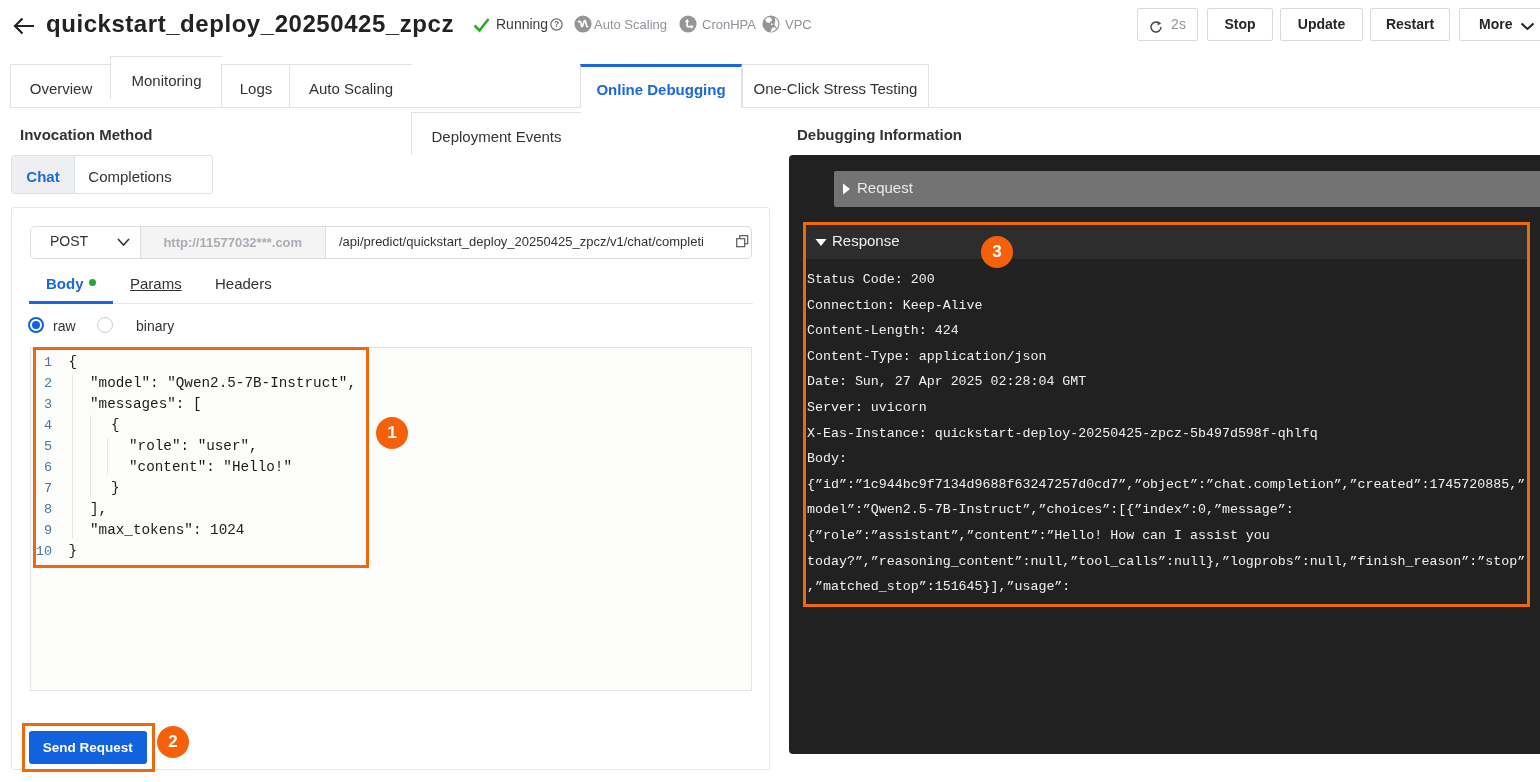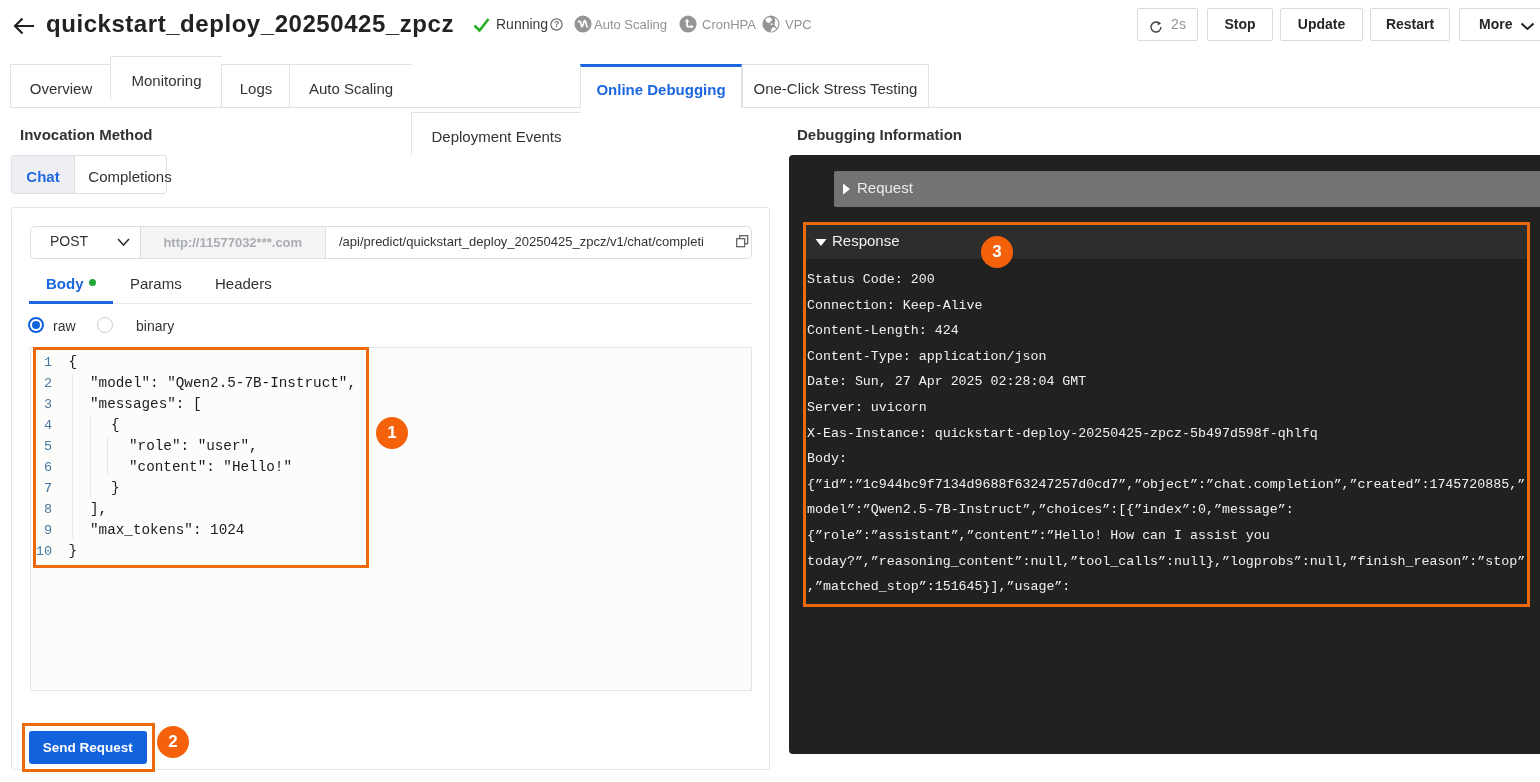--- a/index.html
+++ b/index.html
@@ -79,21 +79,21 @@
   <div class="abs tabi" style="left:742px;top:64px;width:187px;border-right:1px solid #e2e2e2;">One-Click Stress Testing</div>
   <style>
     .tabi { height:43px; border-top:1px solid #e2e2e2; border-left:1px solid #e2e2e2;
             font-size:15px; color:#333; text-align:center; line-height:48px; background:#fff; }
     .taba { height:44px; border-top:3px solid #1b67e2; border-left:1px solid #e2e2e2; border-right:1px solid #e2e2e2;
             font-size:15px; font-weight:700; color:#1b67e2; text-align:center; line-height:45px; background:#fff; z-index:2; }
   </style>
 
   <div class="abs h15" style="left:20px;top:126px;">Invocation Method</div>
 
-  <div class="abs" style="left:11px;top:155px;width:156px;height:39px;border:1px solid #dde0e4;border-radius:3px;background:#fff;">
+  <div class="abs" style="left:11px;top:155px;width:202px;height:39px;border:1px solid #dde0e4;border-radius:3px;background:#fff;">
     <div style="position:absolute;left:0;top:0;width:63px;height:37px;background:#edeff3;border-right:1px solid #dde0e4;
                 color:#2268e0;font-weight:700;font-size:15px;text-align:center;line-height:41px;">Chat</div>
     <div style="position:absolute;left:63px;top:0;width:110px;height:37px;color:#333;font-size:15px;text-align:center;line-height:41px;">Completions</div>
   </div>
 
   <div class="abs" style="left:11px;top:207px;width:759px;height:563px;border:1px solid #e4e6e9;border-radius:3px;background:#fff;"></div>
 
   <div class="abs" style="left:30px;top:226px;width:722px;height:33px;border:1px solid #dcdee1;border-radius:5px;background:#fff;">
     <div style="position:absolute;left:0;top:0;width:110px;height:31px;border-right:1px solid #dcdee1;">
       <span style="position:absolute;left:19px;top:6px;font-size:14px;color:#333;">POST</span>
@@ -105,21 +105,21 @@
                 text-align:center;line-height:31px;font-size:13px;font-weight:700;color:#a9adb3;">http://11577032***.com</div>
     <div style="position:absolute;left:308px;top:7px;font-size:13px;color:#333;">/api/predict/quickstart_deploy_20250425_zpcz/v1/chat/completi</div>
     <svg style="position:absolute;left:705px;top:8px" width="13" height="13" viewBox="0 0 13 13">
       <rect x="3.7" y="0.7" width="8" height="8" fill="none" stroke="#5a5a5a" stroke-width="1.2"></rect>
       <rect x="0.7" y="3.7" width="8" height="8" fill="#fff" stroke="#5a5a5a" stroke-width="1.2"></rect>
     </svg>
   </div>
 
   <div class="abs" style="left:46px;top:275px;font-size:15px;font-weight:700;color:#1b67e2;">Body</div>
   <div class="abs" style="left:88.5px;top:278.5px;width:7.5px;height:7.5px;border-radius:50%;background:#21a838;"></div>
-  <div class="abs" style="left:130px;top:275px;font-size:15px;color:#333;">Params</div>
+  <div class="abs" style="left:130px;top:275px;font-size:15px;color:#333;text-decoration:underline;">Params</div>
   <div class="abs" style="left:215px;top:275px;font-size:15px;color:#333;">Headers</div>
   <div class="abs" style="left:30px;top:303px;width:723px;height:1px;background:#e8e8e8;"></div>
   <div class="abs" style="left:29px;top:301px;width:84px;height:3px;background:#1b67e2;"></div>
 
   <div class="abs" style="left:28px;top:317px;width:16px;height:16px;border-radius:50%;border:2px solid #1261dd;background:#fff;"></div>
   <div class="abs" style="left:32px;top:321px;width:8px;height:8px;border-radius:50%;background:#1261dd;"></div>
   <div class="abs" style="left:53px;top:318px;font-size:14px;color:#333;">raw</div>
   <div class="abs" style="left:96.5px;top:317px;width:16px;height:16px;border-radius:50%;border:1.5px solid #cfcfcf;background:#fff;"></div>
   <div class="abs" style="left:120px;top:318px;font-size:14px;color:#333;padding-left:16px;">binary</div>
 

